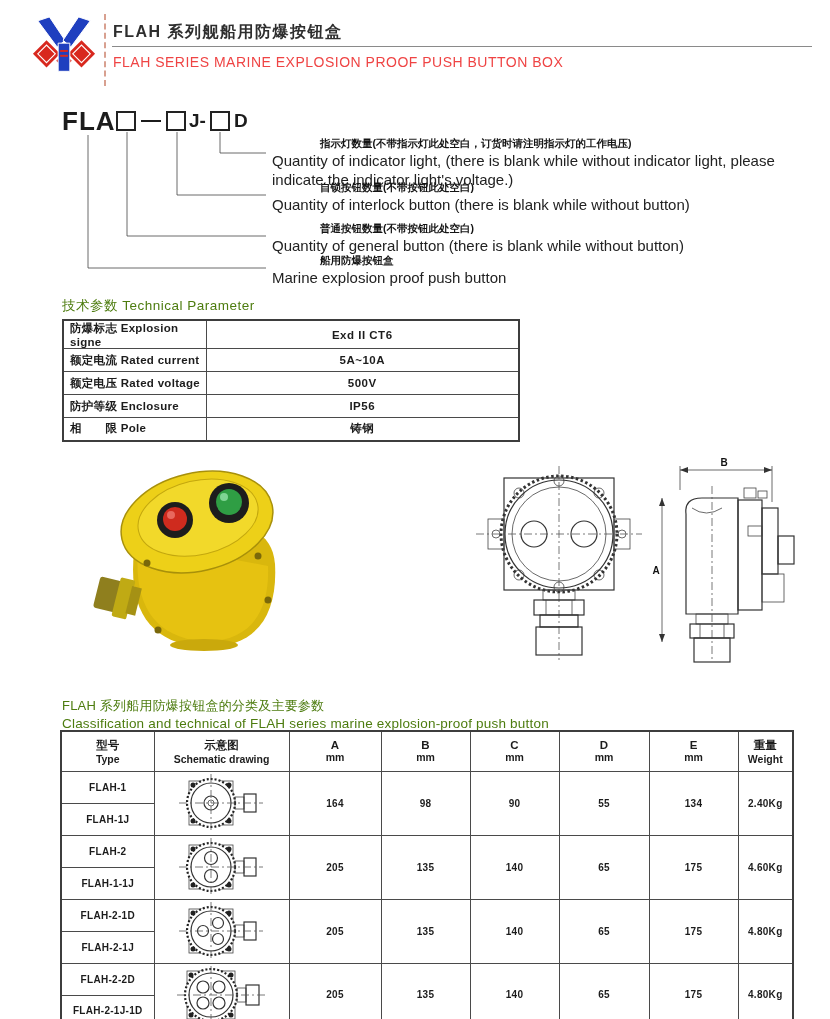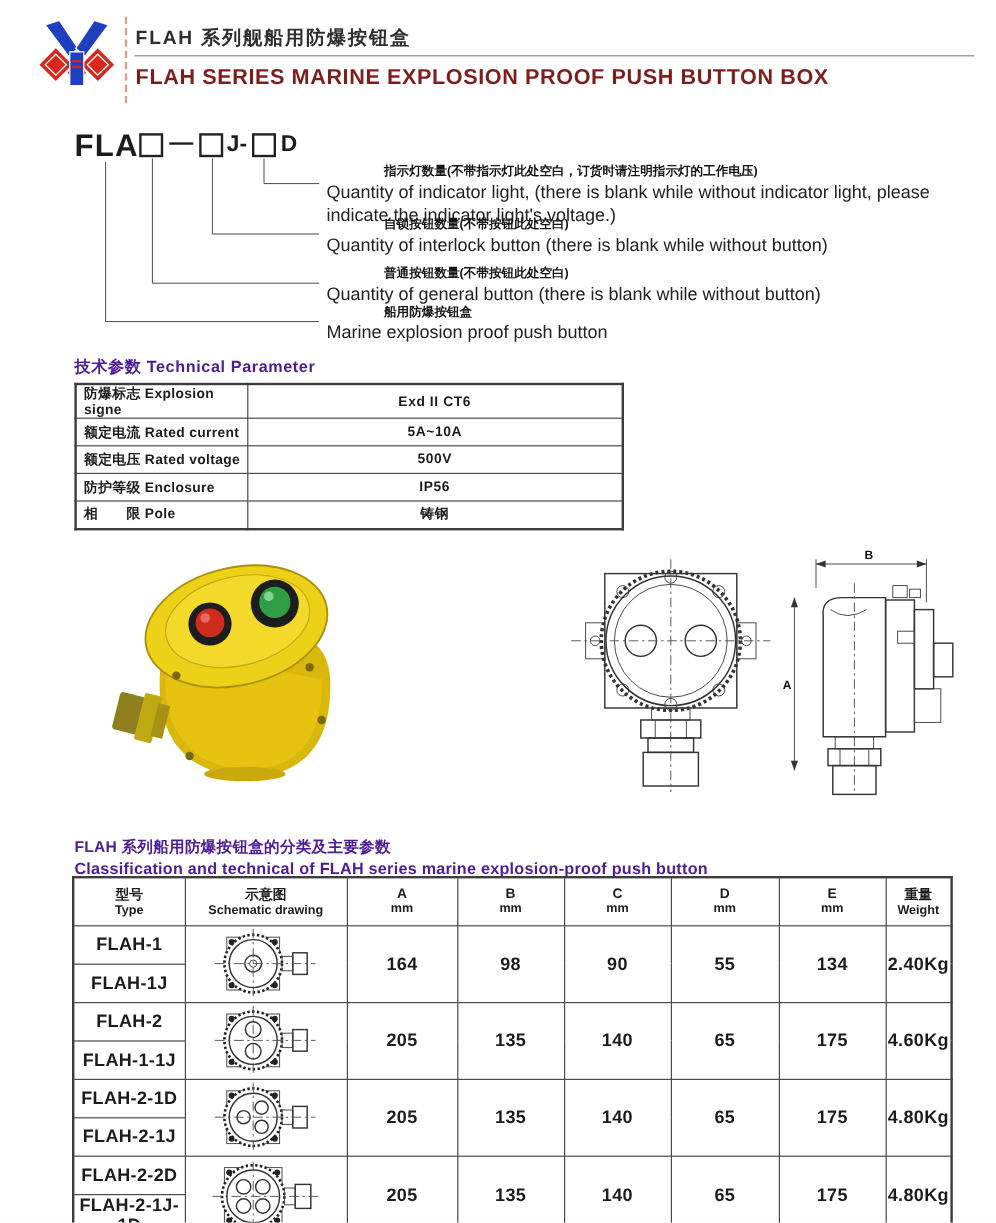--- a/index.html
+++ b/index.html
@@ -11,38 +11,38 @@
   }
 
   
   .hdr-logo { position:absolute; left:30px; top:14px; width:68px; height:70px; }
   .hdr-divider { position:absolute; left:104px; top:14px; height:72px; width:0;
     border-left:2px dashed #d8a090; }
   .hdr-title-zh { position:absolute; left:113px; top:22px; width:700px;
     font-size:16px; font-weight:700; letter-spacing:1.5px; color:#2e2e2e; }
   .hdr-rule { position:absolute; left:112px; top:46px; width:700px; border-top:1.5px solid #8a8a8a; }
   .hdr-title-en { position:absolute; left:113px; top:54px; width:710px;
-    font-size:18px; font-weight:700; letter-spacing:0.5px; color:#7f1d1d; }
+    font-size:14px; font-weight:400; letter-spacing:0.5px; color:#ef4444; }
 
   
   .model-code { position:absolute; left:0; top:100px; width:830px; height:196px; }
   .mc-prefix { position:absolute; left:62px; top:6px; font-size:26px; font-weight:600; letter-spacing:1px; }
   .mc-box { position:absolute; top:11px; width:20px; height:20px; border:2px solid #222; background:#fff; }
   .mc-box1 { left:116px; } .mc-box2 { left:166px; } .mc-box3 { left:210px; }
   .mc-dash { position:absolute; left:141px; top:8px; font-size:20px; font-weight:600; }
   .mc-j { position:absolute; left:189px; top:10px; font-size:19px; font-weight:600; }
   .mc-d { position:absolute; left:234px; top:10px; font-size:19px; font-weight:600; }
   .mc-lines { position:absolute; left:0; top:0; width:830px; height:196px; }
   .callout { position:absolute; left:272px; width:545px; line-height:1.3; }
   .callout .zh { font-size:10.5px; font-weight:600; color:#141414;margin-left:48px; }
   .callout .en { font-size:15px; color:#222; }
   .co-1 { top:37px; } .co-2 { top:81px; } .co-3 { top:122px; } .co-4 { top:154px; }
 
   
-  .sec-heading { position:absolute; left:62px; color:#4c1d95; font-weight:700; }
+  .sec-heading { position:absolute; left:62px; color:#4d7c0f; font-weight:400; }
   .sh-1 { top:297px; font-size:13.5px; letter-spacing:0.5px; }
   .sh-2 { top:698px; font-size:13px; line-height:1.3; letter-spacing:0.2px; }
   .sh-2 .en { font-size:13.5px; }
 
   
   .tech-table { position:absolute; left:62px; top:319px; width:458px;
     border-collapse:collapse; font-size:11.5px;border-radius:31px; }
   .tech-table td { border:1px solid #4a4a4a; height:23px; }
   .tech-table { border:2px solid #3d3d3d; }
   .tech-table .t-label { width:143px; padding-left:6px; font-weight:600; letter-spacing:0.3px; }
@@ -58,21 +58,21 @@
   .cl   { stroke:#555; fill:none; stroke-width:0.8; stroke-dasharray:8 3 2 3; }
   .dimtxt { font-family:"Liberation Sans",sans-serif; font-size:10px; font-weight:700; fill:#111; }
 
   
   .class-table { position:absolute; left:60px; top:730px; width:732px;
     border-collapse:collapse; border:2px solid #3d3d3d; table-layout:fixed;padding-left:38px; }
   .class-table th, .class-table td { border:1px solid #4a4a4a; text-align:center; vertical-align:middle; }
   .class-table thead th { height:40px; font-weight:700; }
   .class-table .h1 { font-size:11.5px; }
   .class-table .h2 { font-size:10.5px; font-weight:700; }
-  .class-table td { font-size:15px; font-weight:600; letter-spacing:0.3px;margin-left:24px; }
+  .class-table td { font-size:10px; font-weight:600; letter-spacing:0.3px;margin-left:24px; }
   .class-table .model-cell { height:32px; }
   .schem-svg { display:block; margin:0 auto; }
 </style>
 </head>
 <body>
 
 <div class="page">
 
   <svg class="hdr-logo" viewBox="0 0 70 70">
     <polygon points="3,40 17,26 31,40 17,54" fill="#d8281e"></polygon>

